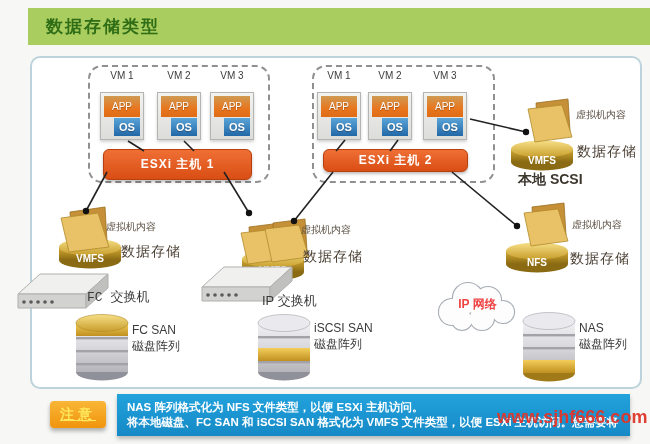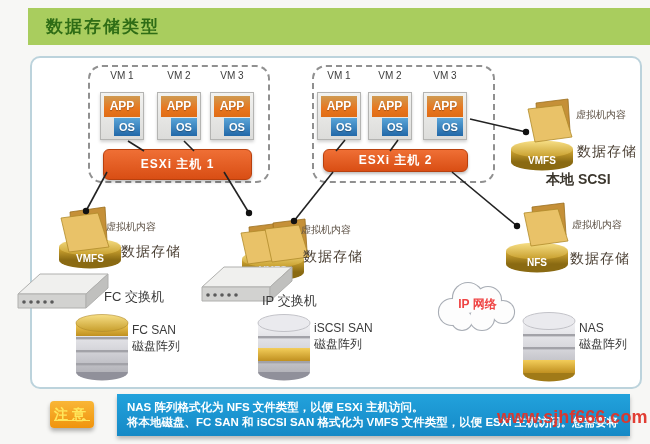--- a/index.html
+++ b/index.html
@@ -11,36 +11,36 @@
   .header{left:28px;top:8px;width:622px;height:37px;background:#a9cd5e;display:flex;align-items:center;}
   .header .title{padding-left:18px;font-size:17px;font-weight:700;color:#2f6d16;letter-spacing:2px;}
 
   
   .panel{left:30px;top:56px;width:612px;height:333px;background:#ffffff;border:2px solid #bcd3dc;border-radius:10px;box-sizing:border-box;}
 
   
   .host-group{border:2px dashed #909090;border-radius:14px;box-sizing:border-box;}
   .vm-label{width:44px;text-align:center;font-size:10px;color:#3c3c3c;}
   .vm-box{width:44px;height:48px;box-sizing:border-box;border:1px solid #b4b4b2;background:linear-gradient(180deg,#f2f2f0,#dcdcda);padding:3px;display:flex;flex-direction:column;gap:1px;box-shadow:0 2px 3px rgba(0,0,0,.18);}
-  .vm-app{flex:1.15;background:linear-gradient(180deg,#cf9a52,#e8761e 60%,#df6c16);display:flex;align-items:center;justify-content:center;color:#fff;font-weight:700;font-size:12px;text-shadow:0 1px 1px rgba(0,0,0,.3);}
+  .vm-app{flex:1.15;background:linear-gradient(180deg,#cf9a52,#e8761e 60%,#df6c16);display:flex;align-items:center;justify-content:center;color:#fff;font-weight:400;font-size:10px;text-shadow:0 1px 1px rgba(0,0,0,.3);}
   .vm-os{flex:1;background:linear-gradient(180deg,#5aa5d8,#2268a8);display:flex;align-items:center;justify-content:center;color:#fff;font-weight:700;font-size:11px;text-shadow:0 1px 1px rgba(0,0,0,.3);margin-left:10px;}
   .esxi-bar{background:linear-gradient(180deg,#ef6f35,#d94e14);border:1px solid #b8400e;border-radius:6px;color:#fff;font-weight:700;font-size:12px;display:flex;align-items:center;justify-content:center;letter-spacing:1px;box-shadow:0 2px 3px rgba(0,0,0,.25);box-sizing:border-box;}
 
   
   .lbl-content{font-size:10px;color:#5d5145;white-space:nowrap;}
   .lbl-store{font-size:14px;font-weight:400;color:#4a3f33;white-space:nowrap;letter-spacing:1px;}
   .lbl-sub{font-size:14px;font-weight:700;color:#3c372e;white-space:nowrap;}
   .lbl-switch{font-size:13px;color:#3a3a3a;white-space:nowrap;}
   .lbl-array{font-size:12px;color:#3a3a3a;line-height:16px;white-space:nowrap;}
   .lbl-cloud{width:95px;text-align:center;font-size:12px;font-weight:700;color:#ef4444;}
 
   
   .note-band{left:117px;top:394px;width:513px;height:42px;background:linear-gradient(180deg,#22a2dc,#1589c6);box-shadow:0 3px 4px rgba(0,0,0,.25);color:#fff;font-size:11.5px;font-weight:700;line-height:15px;box-sizing:border-box;padding:6px 8px 0 10px;}
   .note-band div{white-space:nowrap;}
-  .note-tag{left:50px;top:401px;width:44px;height:27px;background:linear-gradient(180deg,#f9b637,#f0940d);border-radius:4px;display:flex;align-items:center;justify-content:center;color:#ffe75c;font-size:14px;font-weight:700;letter-spacing:4px;box-shadow:0 3px 4px rgba(0,0,0,.3);text-decoration:underline;}
+  .note-tag{left:50px;top:401px;width:56px;height:27px;background:linear-gradient(180deg,#f9b637,#f0940d);border-radius:4px;display:flex;align-items:center;justify-content:center;color:#ffe75c;font-size:14px;font-weight:700;letter-spacing:4px;box-shadow:0 3px 4px rgba(0,0,0,.3);text-decoration:underline;}
   .watermark{left:497px;top:407px;font-size:18px;font-weight:700;color:#e0352a;white-space:nowrap;opacity:.95;}
 
   svg{display:block;}
   .overlay{left:0;top:0;pointer-events:none;z-index:6;}
 </style>
 </head>
 <body>
 
 <div class="page">
 
@@ -126,21 +126,21 @@
     <polygon points="2,22 70,22 70,36 2,36" fill="#d2d2d0" stroke="#b0b0ae"></polygon>
     <polygon points="70,22 92,2 92,16 70,36" fill="#c0c0be" stroke="#b0b0ae"></polygon>
     <g fill="#5a5a5a">
         <circle cx="8" cy="30" r="1.8"></circle>
         <circle cx="15" cy="30" r="1.8"></circle>
         <circle cx="22" cy="30" r="1.8"></circle>
         <circle cx="29" cy="30" r="1.8"></circle>
         <circle cx="36" cy="30" r="1.8"></circle>
       </g>
   </svg>
-  <span class="abs lbl-switch" style="left:104px;top:288px;">FC 交换机</span>
+  <span class="abs lbl-switch" style="left:87px;top:288px;font-family:Liberation Mono, monospace;">FC 交换机</span>
 
   <svg class="abs" style="left:73px;top:310px;" width="58" height="72" viewBox="0 0 58 72">
     <ellipse cx="29" cy="62" rx="26" ry="8.5" fill="#90909a"></ellipse>
     <rect x="3" y="13" width="52" height="49" fill="url(#silver)"></rect>
     <rect x="3" y="13" width="52" height="13" fill="url(#goldBand)"></rect>
     <rect x="3" y="27" width="52" height="2.4" fill="#a2a2a8"></rect>
     <rect x="3" y="40" width="52" height="2.4" fill="#a2a2a8"></rect>
     <rect x="3" y="53" width="52" height="2.4" fill="#a2a2a8"></rect>
     <ellipse cx="29" cy="13" rx="26" ry="8.5" fill="url(#goldTop)" stroke="#b08a2a" stroke-width="0.6"></ellipse>
   </svg>
@@ -198,21 +198,21 @@
     <rect x="3" y="12" width="62" height="13" fill="url(#goldBody)"></rect>
     <ellipse cx="34" cy="12" rx="31" ry="8.5" fill="url(#goldTop)"></ellipse>
     <text x="34" y="27" text-anchor="middle" font-size="10" font-weight="bold" fill="#ffffff">VMFS</text>
   </svg>
   <svg class="abs" style="left:524px;top:97px;" width="50" height="46" viewBox="0 0 50 46">
     <polygon points="12,6 44,2 46,34 14,38" fill="#c59038" stroke="#9a6f1e" stroke-width="0.8"></polygon>
     <polygon points="4,12 38,8 48,40 11,45" fill="#e9c268" stroke="#b08a2a" stroke-width="0.8"></polygon>
   </svg>
   <span class="abs lbl-content" style="left:576px;top:108px;">虚拟机内容</span>
   <span class="abs lbl-store" style="left:577px;top:143px;">数据存储</span>
-  <span class="abs lbl-sub" style="left:546px;top:171px;">本地 SCSI</span>
+  <span class="abs lbl-sub" style="left:518px;top:171px;">本地 SCSI</span>
 
   <svg class="abs" style="left:503px;top:239px;" width="68" height="34" viewBox="0 0 68 34">
     <ellipse cx="34" cy="25" rx="31" ry="8.5" fill="#8a6a12"></ellipse>
     <rect x="3" y="12" width="62" height="13" fill="url(#goldBody)"></rect>
     <ellipse cx="34" cy="12" rx="31" ry="8.5" fill="url(#goldTop)"></ellipse>
     <text x="34" y="27" text-anchor="middle" font-size="10" font-weight="bold" fill="#ffffff">NFS</text>
   </svg>
   <svg class="abs" style="left:520px;top:201px;" width="50" height="46" viewBox="0 0 50 46">
     <polygon points="12,6 44,2 46,34 14,38" fill="#c59038" stroke="#9a6f1e" stroke-width="0.8"></polygon>
     <polygon points="4,12 38,8 48,40 11,45" fill="#e9c268" stroke="#b08a2a" stroke-width="0.8"></polygon>

